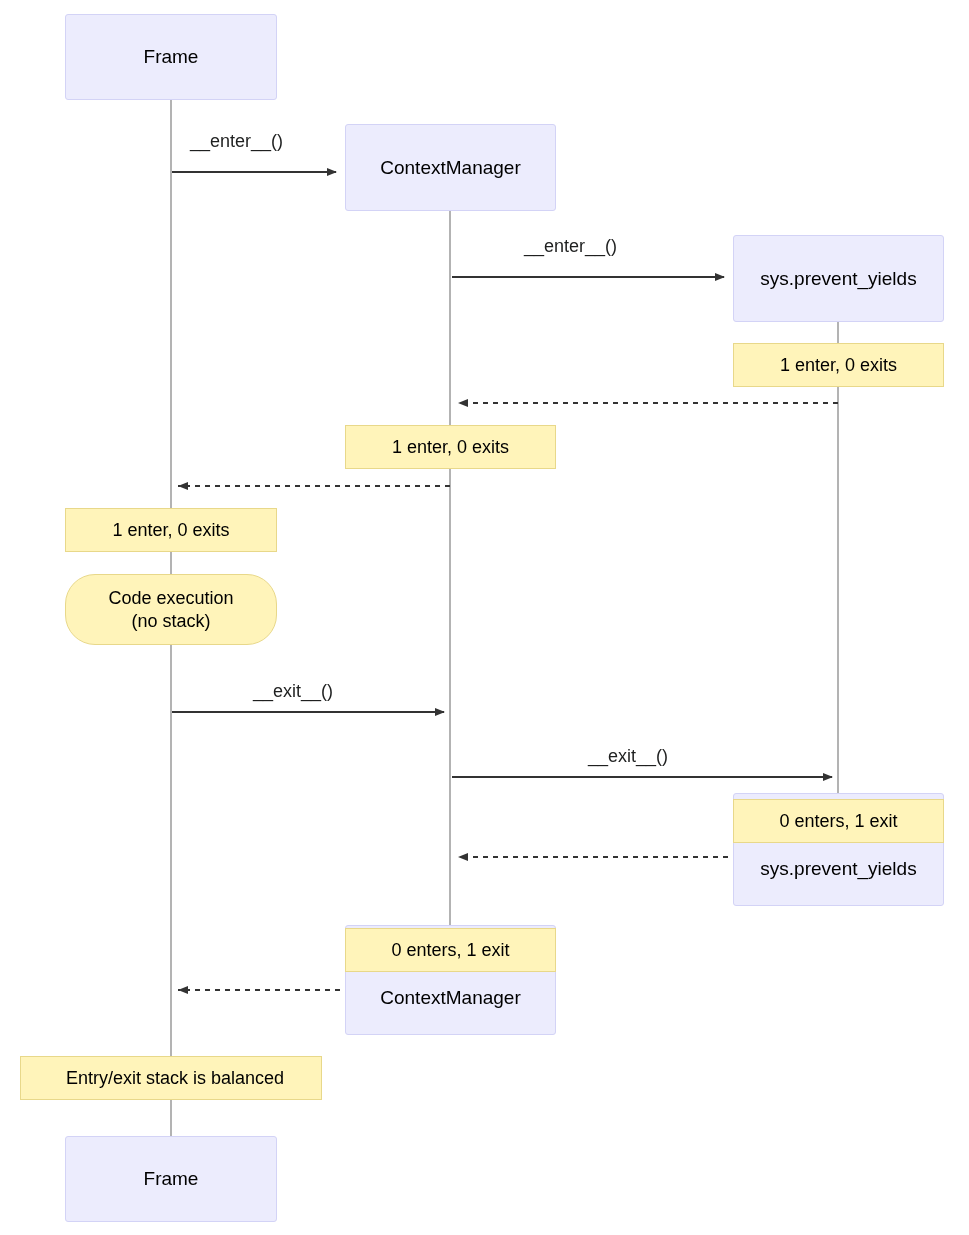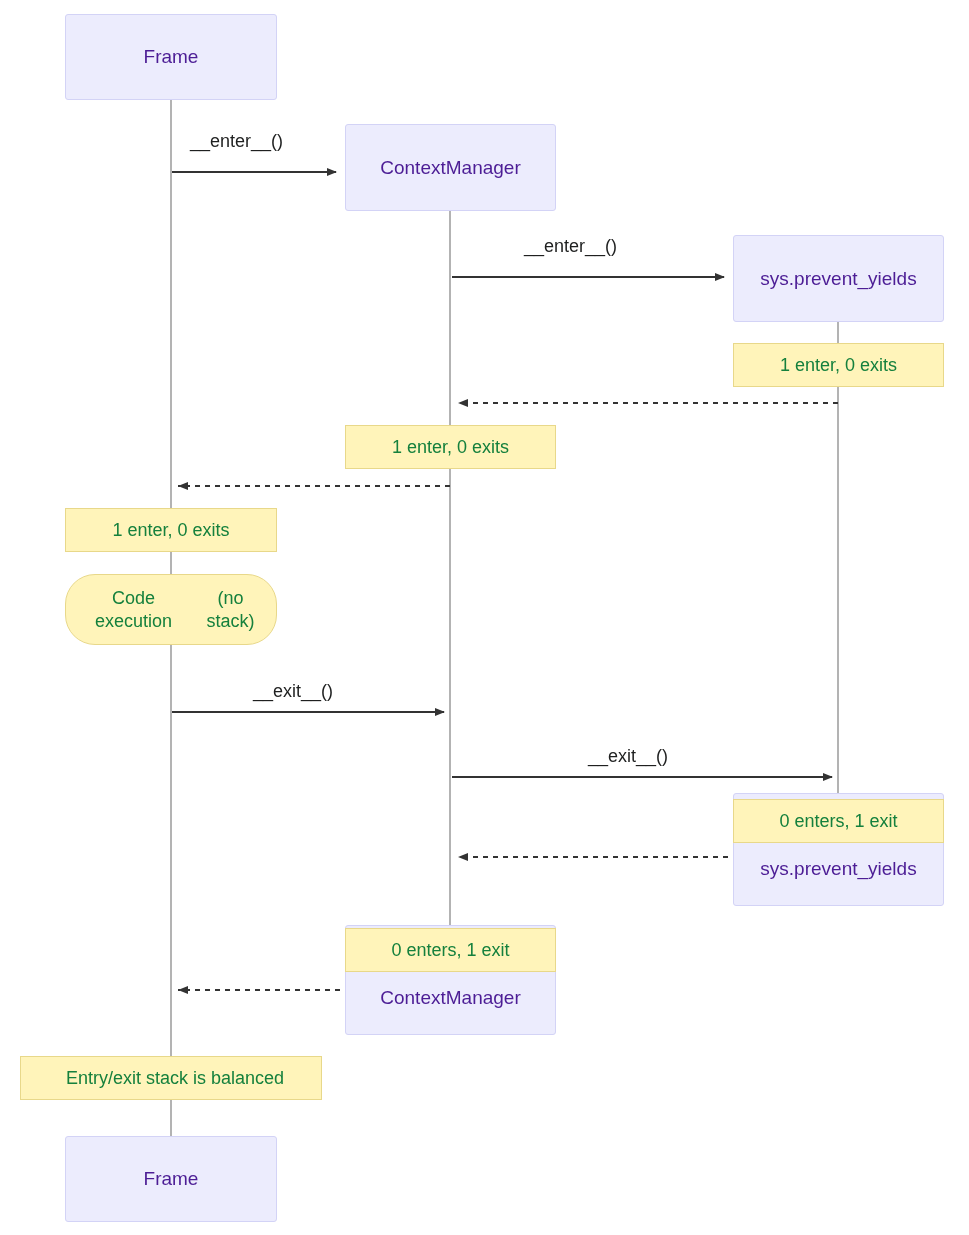--- a/index.html
+++ b/index.html
@@ -27,34 +27,34 @@
   .participant {
     position: absolute;
     box-sizing: border-box;
     background: #ececfd;
     border: 1px solid #d3d3f6;
     border-radius: 3px;
     display: flex;
     align-items: center;
     justify-content: center;
     font-size: 19px;
-    color: #4c1d95;
+    color: #000000;
     text-align: center;
     line-height: 1.25;
   }
   .note {
     position: absolute;
     box-sizing: border-box;
     background: #fff4ba;
     border: 1px solid #e8d88a;
     display: flex;
     align-items: center;
     justify-content: center;
     font-size: 18px;
-    color: #15803d;
+    color: #000000;
     text-align: center;
     line-height: 1.25;
     padding: 2px 8px;
   }
   .msg-label {
     position: absolute;
     font-size: 18px;
     color: #1f2020;
     text-align: left;
     white-space: nowrap;
@@ -138,21 +138,21 @@
   </div>
 
   <div class="note" style="left:345px; top:425px; width:211px; height:44px;">
     <span>1 enter, 0 exits</span>
   </div>
 
   <div class="note" style="left:65px; top:508px; width:212px; height:44px;">
     <span>1 enter, 0 exits</span>
   </div>
 
-  <div class="note" style="left:65px; top:574px; width:212px; height:71px; flex-direction:row;border-radius:30px;">
+  <div class="note" style="left:65px; top:574px; width:212px; height:71px; flex-direction:column;border-radius:30px;">
     <span>Code execution</span>
     <span>(no stack)</span>
   </div>
 
   <div class="note" style="left:733px; top:799px; width:211px; height:44px;">
     <span>0 enters, 1 exit</span>
   </div>
 
   <div class="note" style="left:345px; top:928px; width:211px; height:44px;">
     <span>0 enters, 1 exit</span>

